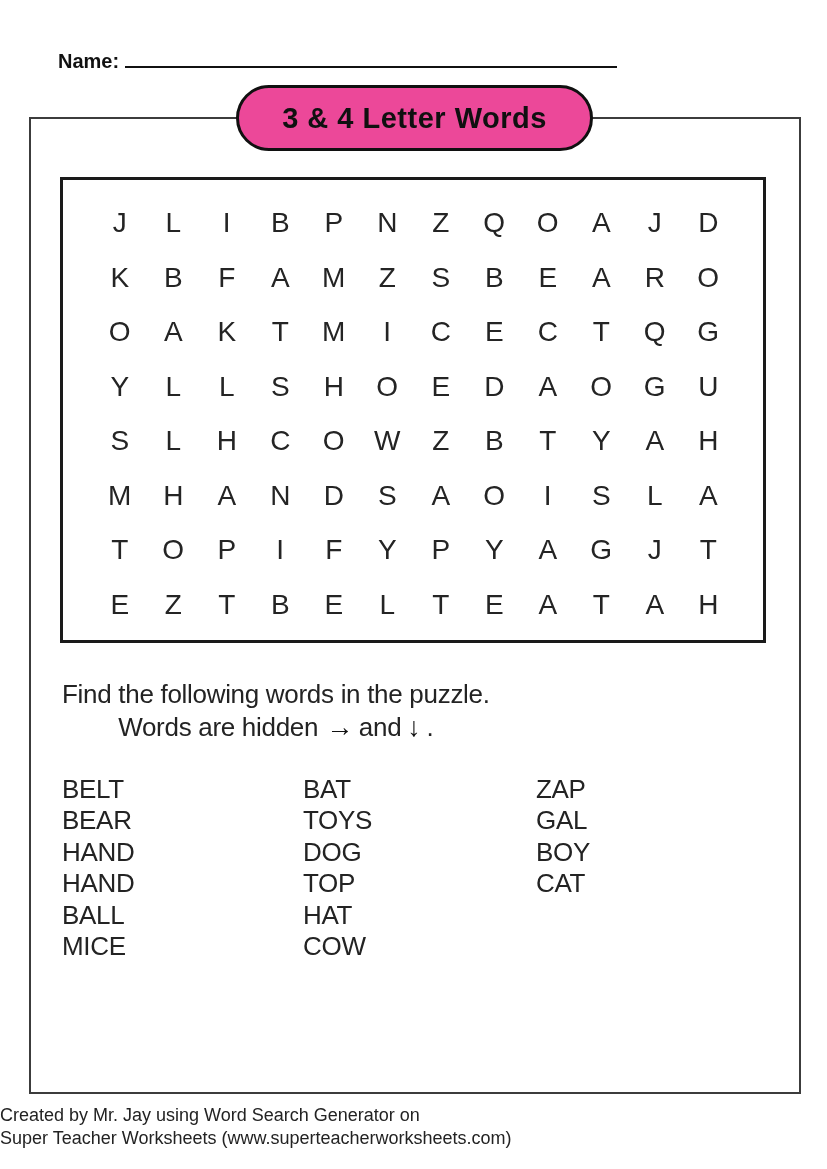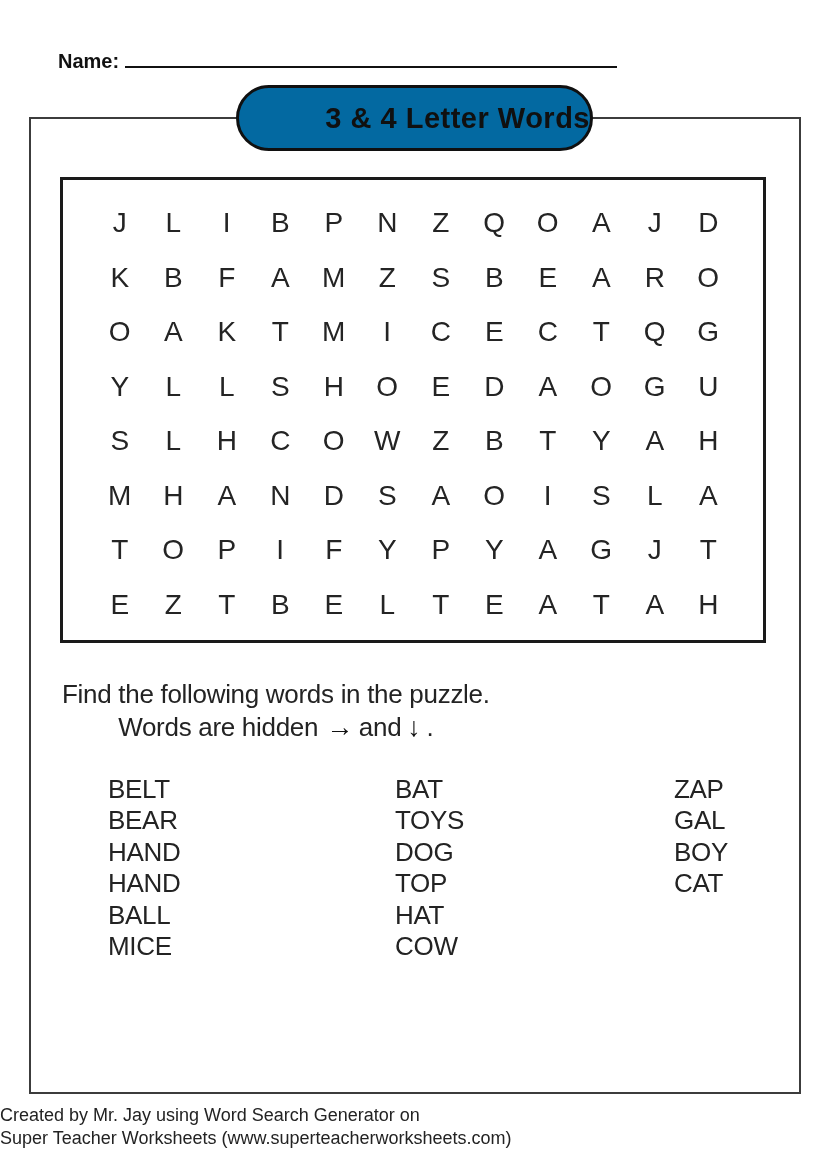--- a/index.html
+++ b/index.html
@@ -32,24 +32,24 @@
     width: 772px; height: 977px;
     border: 2px solid #3c3c3c;
     background: transparent;
     z-index: 1;
   }
 
   
   .title-pill {
     position: absolute; left: 236px; top: 85px;
     width: 357px; height: 66px;
-    background: #0369a1;
+    background: #ec4899;
     border: 3px solid #101010;
     border-radius: 34px;
-    display: flex; align-items: center; justify-content: flex-end;
+    display: flex; align-items: center; justify-content: center;
     z-index: 2;
   }
   .title-pill span {
     font-size: 29px; font-weight: bold; color: #101010;
     letter-spacing: 0.5px;
   }
 
   
   .puzzle-box {
     position: absolute; left: 60px; top: 177px;
@@ -82,21 +82,21 @@
     font-weight: bold; font-size: 27px; color: #111;
     margin: 0 6px;
   }
   .arrow-right { margin-left: 8px; }
 
   
   .word-list {
     position: absolute; left: 62px; top: 774px;
     display: flex; z-index: 2;
   }
-  .word-col { display: block; margin-left: 46px; }
+  .word-col { display: block; }
   .word-col:nth-child(1) { width: 241px; }
   .word-col:nth-child(2) { width: 233px; }
   .word {
     font-size: 26px; line-height: 31.4px; color: #232323;
     letter-spacing: -0.3px;
     white-space: nowrap;
   }
 
   
   .footer {

